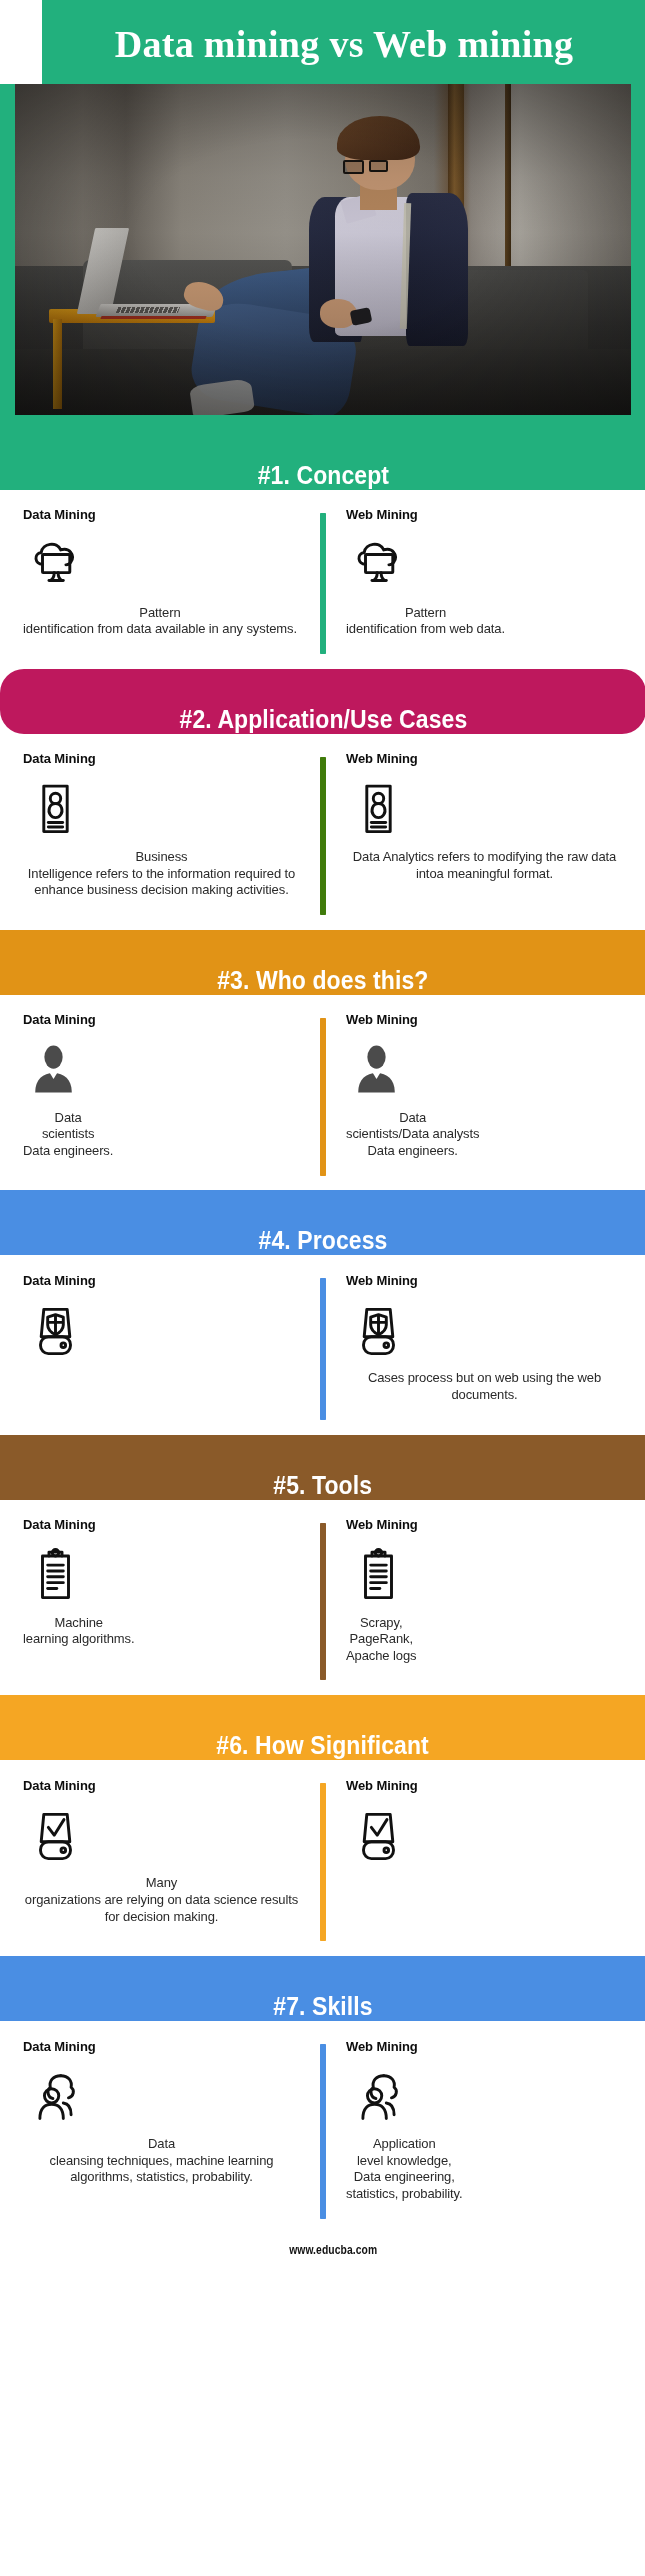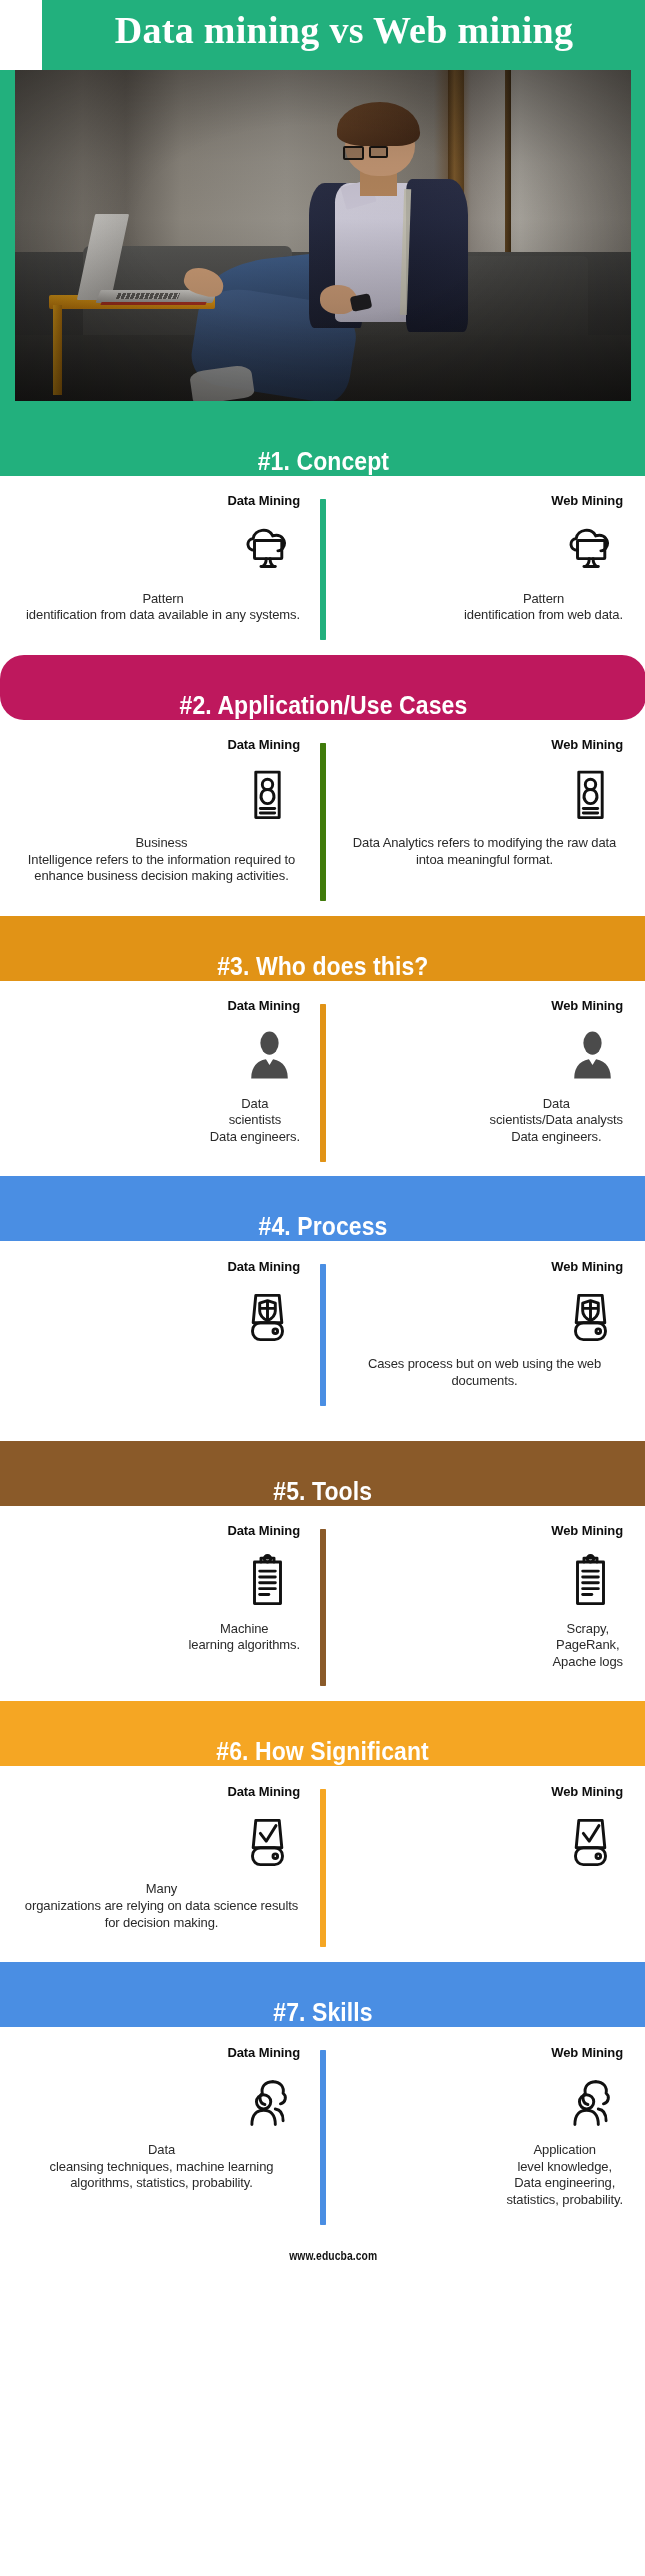--- a/index.html
+++ b/index.html
@@ -8,21 +8,21 @@
     width:646px;
     font-family:"Liberation Sans", sans-serif;
     color:#1a1a1a;
     -webkit-font-smoothing:antialiased;
   }
   .page { width:646px; position:relative; background:#fff; }
 
   
   .hero-title-band {
     background:#22b07d;
-    padding:10px 41px 20px 41px;
+    padding:24px 41px 20px 41px;
     text-align:center;
     margin-left:42px;
   }
   .hero-title {
     font-family:"Liberation Serif", serif;
     font-weight:700;
     font-size:38px;
     line-height:1.06;
     color:#ffffff;
     letter-spacing:0.3px;
@@ -219,21 +219,21 @@
   .sec-body {
     display:flex;
     position:relative;
     background:#ffffff;
     padding:17.6px 0 20px 0;
   }
   .col {
     width:50%;
     display:flex;
     flex-direction:column;
-    align-items:flex-end;
+    align-items:flex-start;
     padding:0 23px;
   }
   .col-title {
     font-weight:700;
     font-size:13px;
     color:#0d0d0d;
     margin-bottom:6.8px;
     letter-spacing:-0.1px;
   }
   .icon-box {
@@ -464,21 +464,21 @@
         <circle cx="62" cy="71" r="3.5" fill="none" stroke="#111" stroke-width="4.5" stroke-linecap="round" stroke-linejoin="round"></circle>
       </svg>
             </div>
             <div class="col-desc">Cases process but on web using the web documents.</div>
           </div>
           <div class="divider" style="background: rgb(74, 142, 227);"></div>
         </div>
         <div class="gap"></div>
       </div>
       <div>
-        <div class="sec-header" style="background: rgb(138, 90, 41); margin-top: 20px;">
+        <div class="sec-header" style="background: rgb(138, 90, 41);">
           <div class="sec-header-text">#5. Tools</div>
         </div>
         <div class="sec-body">
           <div class="col">
             <div class="col-title">Data Mining</div>
             <div class="icon-box">
               <svg width="65" height="65" viewBox="0 0 100 100">
         <rect x="30" y="20" width="40" height="64" fill="none" stroke="#111" stroke-width="4.5" stroke-linecap="round" stroke-linejoin="round"></rect>
         <path d="M40 20 L40 14 L60 14 L60 20" fill="none" stroke="#111" stroke-width="4.5" stroke-linecap="round" stroke-linejoin="round"></path>
         <circle cx="50" cy="15" r="5" fill="none" stroke="#111" stroke-width="4.5" stroke-linecap="round" stroke-linejoin="round"></circle>

